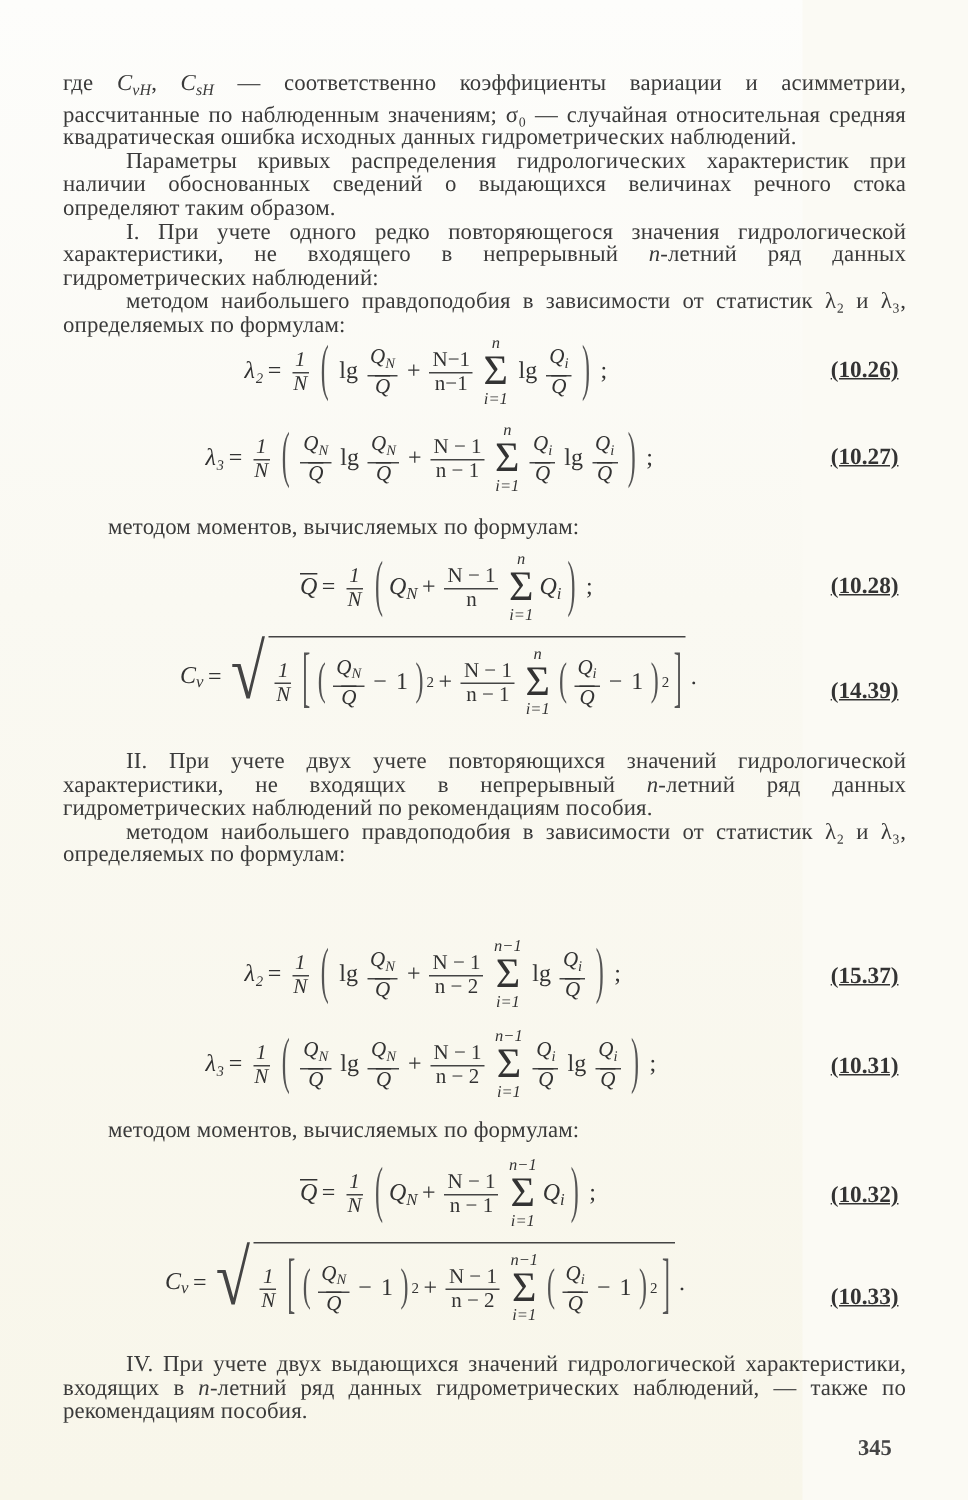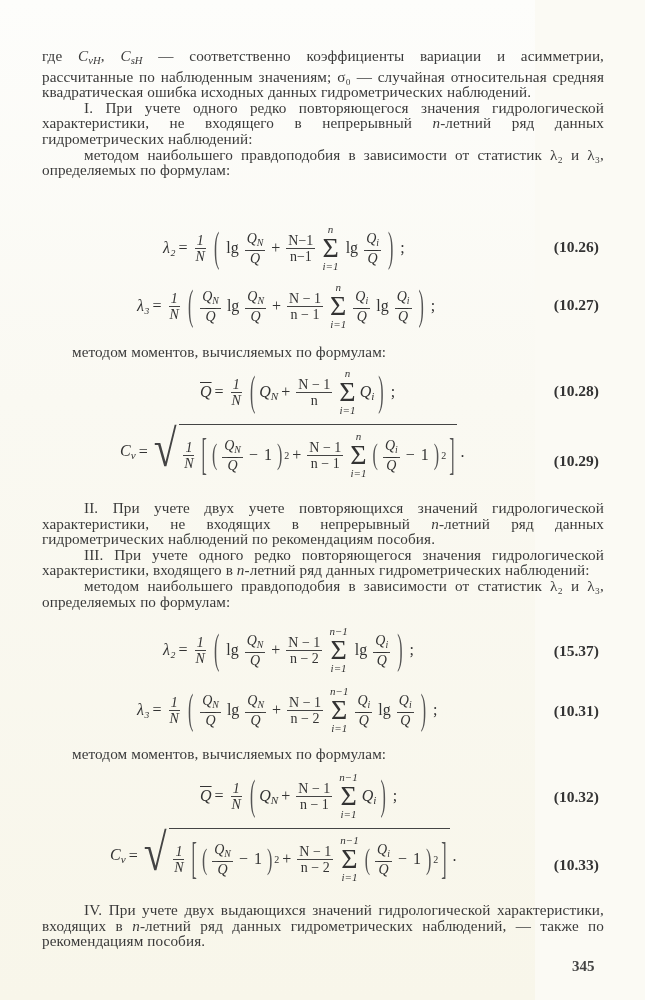--- a/index.html
+++ b/index.html
@@ -12,21 +12,21 @@
   }
   .page { position:absolute; left:0; top:0; width:535px; height:1000px;
     background:linear-gradient(180deg,#fdfdfb 0%,#faf9f2 40%,#f8f6ea 100%); }
   .text { position:absolute; left:42px; width:562px; font-size:15.2px; line-height:15.6px;
     text-align:justify; letter-spacing:0.1px; }
   .text p { margin:0; }
   .indent { text-indent:42px; }
   .sub { font-size:70%; vertical-align:-3px; font-style:italic; }
   .it { font-style:italic; }
   .eq { position:absolute; left:0; width:645px; font-size:16px; color:#333; }
-  .eqnum { position:absolute; right:46px; font-weight:bold; font-size:15.5px; }
+  .eqnum { position:absolute; right:46px; font-weight:bold; font-size:15.5px;text-decoration:underline; }
   .m { display:inline-flex; align-items:center; font-style:italic; white-space:nowrap; }
   .frac { display:inline-flex; flex-direction:column; align-items:center; margin:0 3px; font-size:14px; line-height:15px; }
   .frac .num { border-bottom:1px solid #444; padding:0 2px; }
   .frac .den { padding:0 2px; }
   .bar { text-decoration:overline; }
   .paren { font-style:normal; font-weight:lighter; transform:scaleY(2.6); display:inline-block; margin:0 4px; color:#555; }
   .brack { font-style:normal; transform:scaleY(2.8); display:inline-block; margin:0 3px; color:#555; }
   .sparen { font-style:normal; transform:scaleY(1.9); display:inline-block; margin:0 2px; color:#555; }
   .sum { display:inline-flex; flex-direction:column; align-items:center; margin:0 4px; line-height:11px; }
   .sum .sig { font-size:28px; line-height:26px; font-style:normal; }
@@ -39,20 +39,21 @@
   .sqrt .body { border-top:1.3px solid #444; padding-top:6px; display:inline-flex; align-items:center; }
   .pagenum { position:absolute; left:572px; top:958px; font-size:15px; font-weight:bold; color:#444; }
 </style>
 </head>
 <body>
 
 <div class="page">
 
   <div class="text" style="top:48px;">
     <p><span>где </span><span class="it">C</span><span class="sub">vH</span><span>, </span><span class="it">C</span><span class="sub">sH</span><span> — соответственно коэффициенты вариации и асимметрии, рассчитанные по наблюденным значениям; σ₀ — случайная относительная средняя квадратическая ошибка исходных данных гидрометрических наблюдений.</span></p>
+    <p class="indent">Параметры кривых распределения гидрологических характеристик при наличии обоснованных сведений о выдающихся величинах речного стока определяют таким образом.</p>
     <p class="indent"><span>I. При учете одного редко повторяющегося значения гидрологической характеристики, не входящего в непрерывный </span><span class="it">n</span><span>-летний ряд данных гидрометрических наблюдений:</span></p>
     <p class="indent">методом наибольшего правдоподобия в зависимости от статистик λ₂ и λ₃, определяемых по формулам:</p>
   </div>
 
   <div class="eq" style="top:224px;">
     <div style="position:absolute;left:163px;top:0;" class="m">
       <span>λ₂</span>
       <span class="up">=</span>
       <span class="frac">
           <span class="num">1</span>
@@ -195,26 +196,25 @@
             </span>
         <span class="up">−</span>
             <span class="up">1</span>
         <span class="sparen">)</span>
             <span class="sq">2</span>
         <span class="brack">]</span>
       </span>
         </span>
       <span class="up">.</span>
     </div>
-    <span class="eqnum" style="top:28px;">(10.29)</span>
+    <span class="eqnum" style="top:28px;">(14.39)</span>
   </div>
 
   <div class="text" style="top:500px;">
     <p class="indent"><span>II. При учете двух учете повторяющихся значений гидрологической характеристики, не входящих в непрерывный </span><span class="it">n</span><span>-летний ряд данных гидрометрических наблюдений по рекомендациям пособия.</span></p>
-    <p class="indent"><span>III. При учете одного редко повторяющегося значения гидрологической характеристики, входящего в </span><span class="it">n</span><span>-летний ряд данных гидрометрических наблюдений:</span></p>
     <p class="indent">методом наибольшего правдоподобия в зависимости от статистик λ₂ и λ₃, определяемых по формулам:</p>
   </div>
 
   <div class="eq" style="top:626px;">
     <div style="position:absolute;left:163px;top:0;" class="m">
       <span>λ₂</span>
       <span class="up">=</span>
       <span class="frac">
           <span class="num">1</span>
           <span class="den">N</span>

